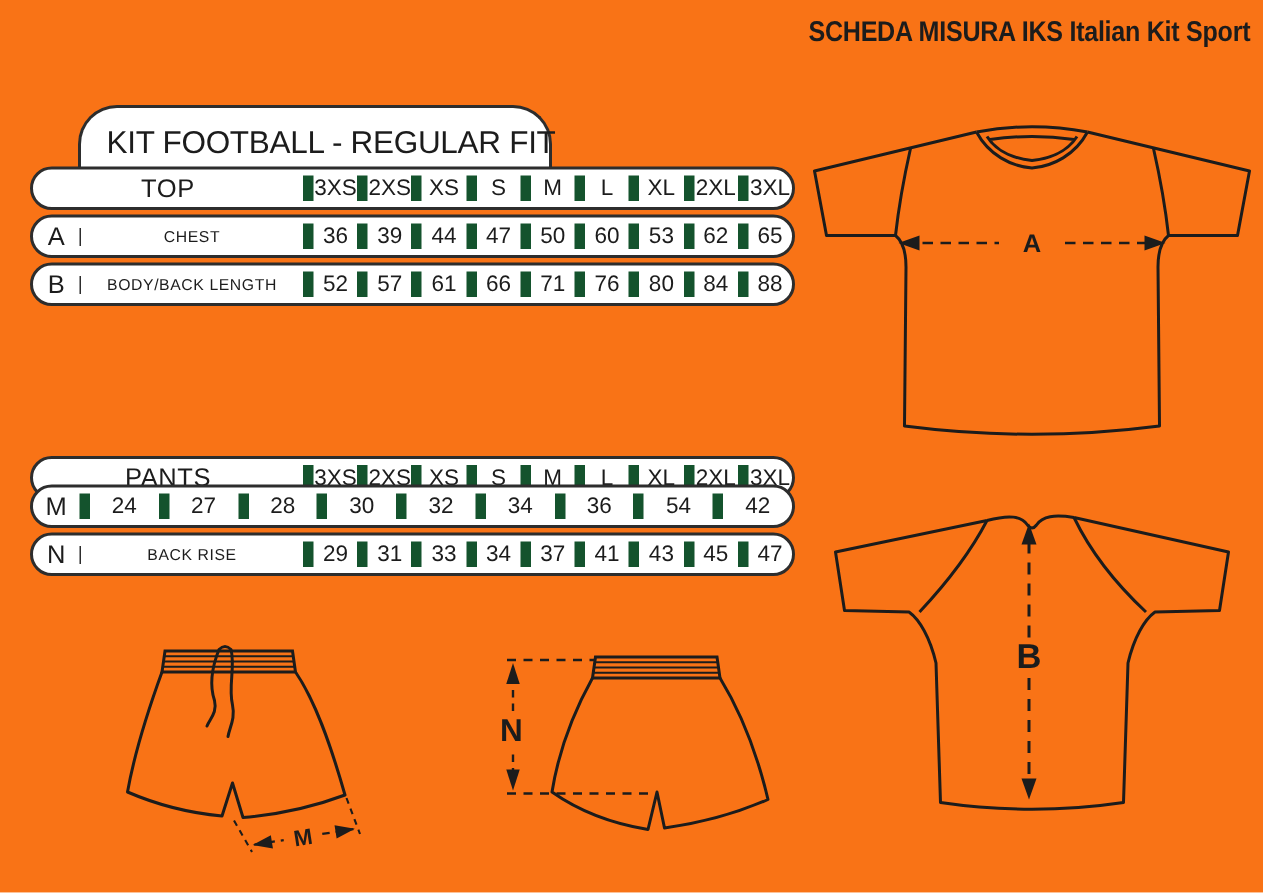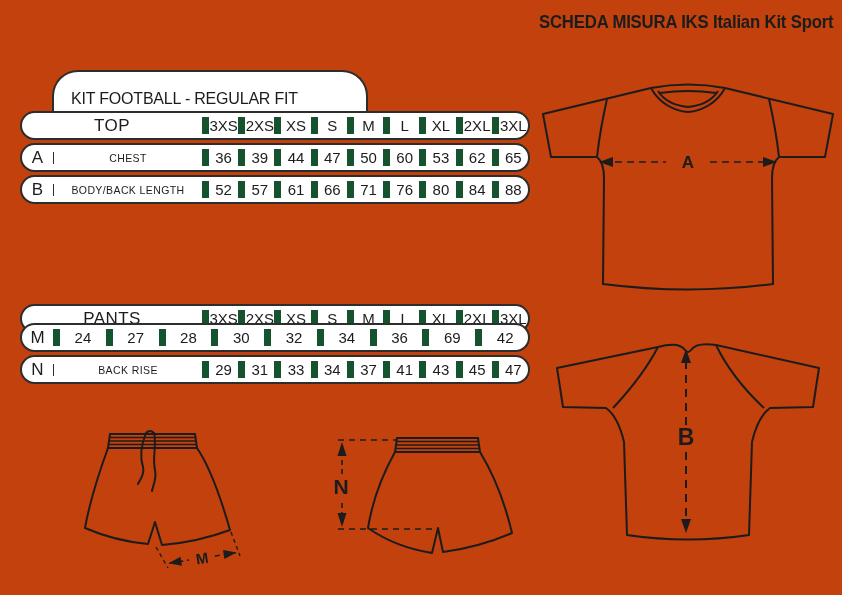--- a/index.html
+++ b/index.html
@@ -1,32 +1,32 @@
 <!DOCTYPE html>
 <html><head>
 <meta charset="utf-8">
 <style>
   html,body { margin:0; padding:0; background:#fff; }
   .sheet {
-    position:relative; width:842px; height:595px; background:#c2410c;
+    position:relative; width:842px; height:595px; background:#f97316;
     font-family:"Liberation Sans", sans-serif; color:#1c1c1c; overflow:hidden;
   }
   .doc-title {
     position:absolute; left:539px; top:11px;
     font-size:19px; font-weight:700; white-space:nowrap;
     letter-spacing:-0.2px; transform:scaleX(0.88); transform-origin:left top;
   }
   .kit-tab {
     position:absolute; left:52px; top:70px; width:312px; height:42px;
     border:2px solid #2d2d2d; border-bottom:none;
     border-radius:26px 26px 0 0; background:#fff; z-index:1;
   }
   .kit-tab span {
     position:absolute; left:17px; bottom:6px;
-    font-size:16px; letter-spacing:-0.2px; white-space:nowrap;text-align:right;
+    font-size:21px; letter-spacing:-0.2px; white-space:nowrap;text-align:right;
   }
   .srow {
     position:absolute; left:20px; width:510px; height:29px;
     border:2px solid #2d2d2d; border-radius:15px; background:#fff;
     display:flex; align-items:center; box-sizing:border-box; z-index:2;
   }
   .cell { display:flex; align-items:center; justify-content:center; box-sizing:border-box; }
   .cell.name   { width:180px; font-size:17px; letter-spacing:0.4px; }
   .cell.letter { width:31px;  font-size:17px; }
   .cell.label  { width:149px; font-size:10.5px; letter-spacing:0.4px; border-left:1.5px solid #2d2d2d; }
@@ -102,21 +102,21 @@
 
   <div class="srow" style="top:323px">
     <div class="cell letter">M</div>
     <div class="cell size">24</div>
     <div class="cell size">27</div>
     <div class="cell size">28</div>
     <div class="cell size">30</div>
     <div class="cell size">32</div>
     <div class="cell size">34</div>
     <div class="cell size">36</div>
-    <div class="cell size">69</div>
+    <div class="cell size">54</div>
     <div class="cell size">42</div>
   </div>
 
   <div class="srow" style="top:355px">
     <div class="cell letter">N</div>
     <div class="cell label">BACK RISE</div>
     <div class="cell size">29</div>
     <div class="cell size">31</div>
     <div class="cell size">33</div>
     <div class="cell size">34</div>

